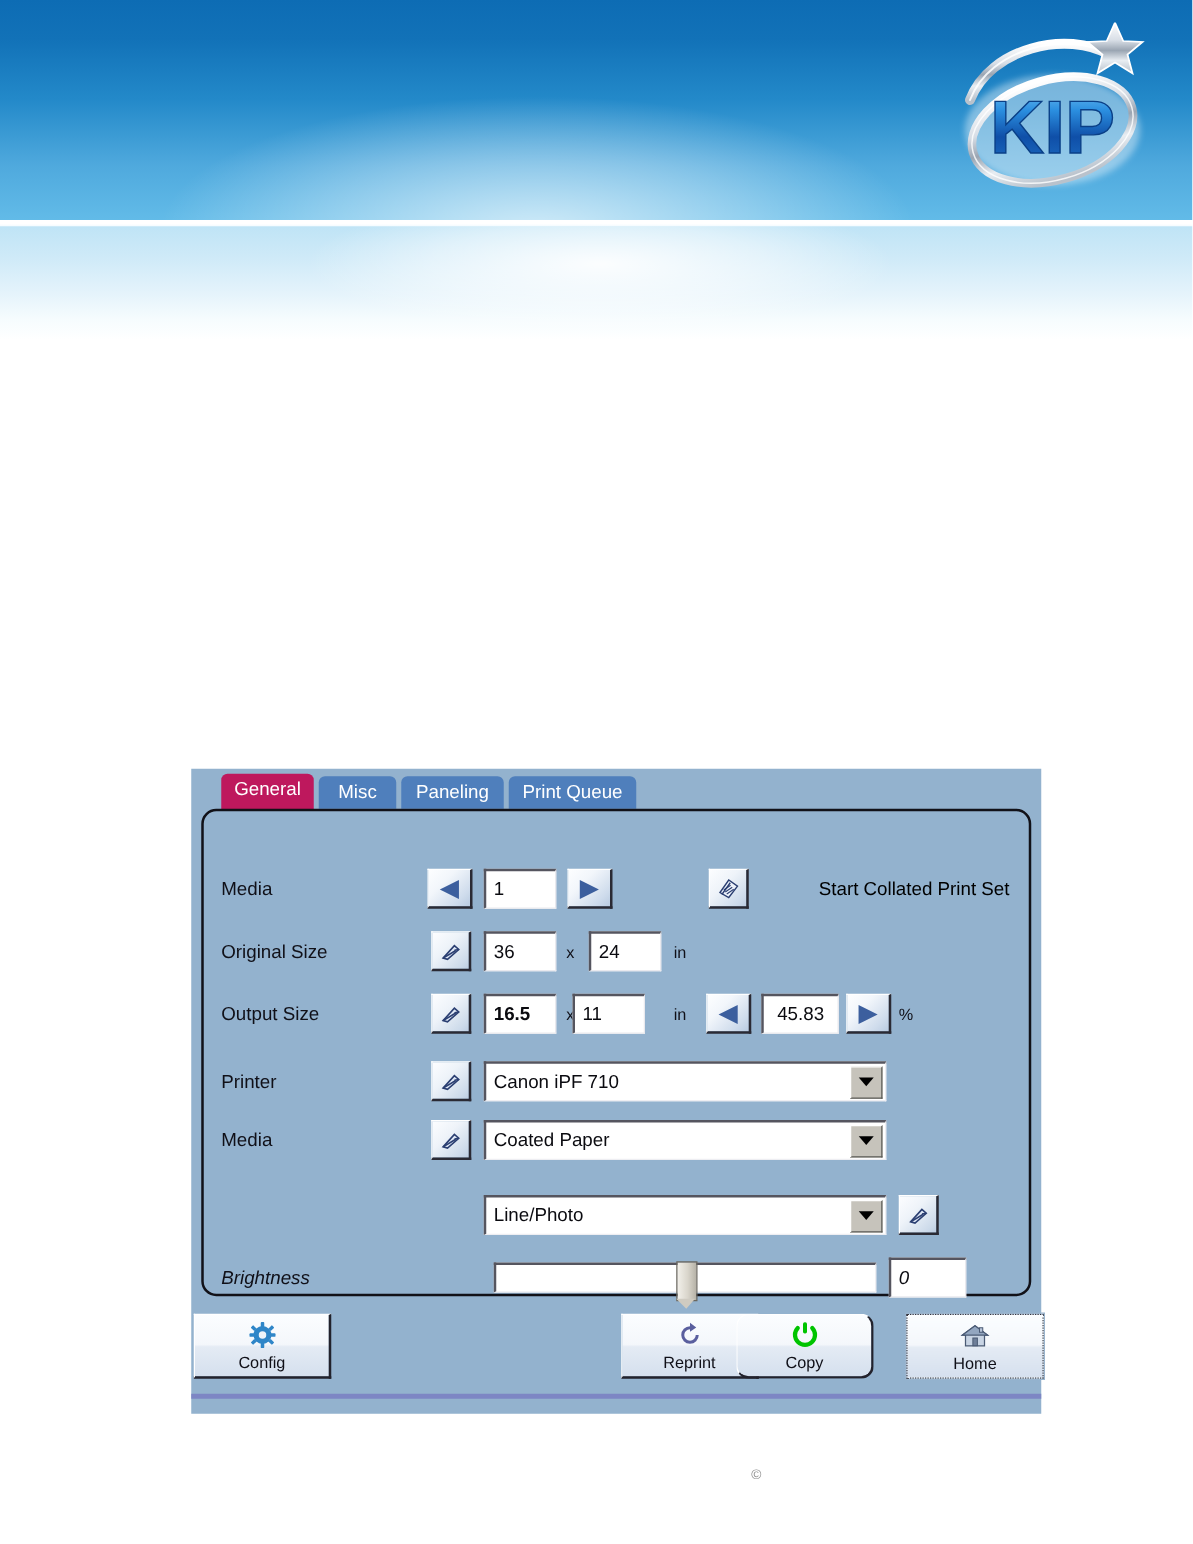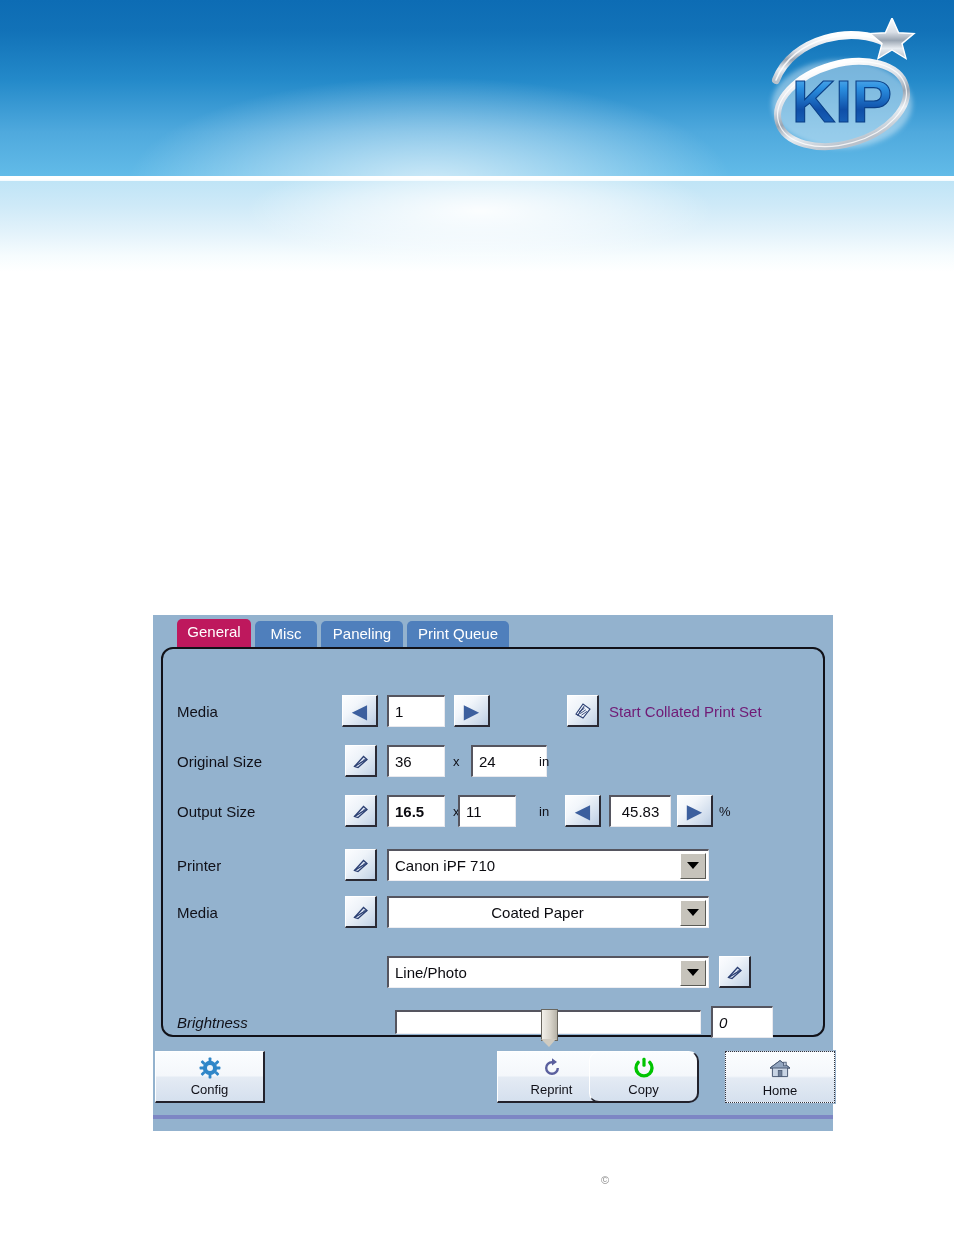--- a/index.html
+++ b/index.html
@@ -188,21 +188,21 @@
     position:absolute;box-sizing:border-box;width:32px;height:32px;
     background:linear-gradient(135deg,#fcfdff 0%,#eef3f9 40%,#ccdaea 85%,#bccde2 100%);
     border-top:1px solid #ffffff;
     border-left:1px solid #ffffff;
     border-right:2px solid #2a2a34;
     border-bottom:2px solid #2a2a34;
     display:flex;align-items:center;justify-content:center;
     cursor:pointer;
   }
 
-  .collabel{position:absolute;font-size:15px;color:#701a75;line-height:34px;white-space:nowrap;}
+  .collabel{position:absolute;font-size:15px;color:#000000;line-height:34px;white-space:nowrap;margin-left:46px;}
 
   #copymark{
     position:absolute;left:601px;top:1174px;font-size:11px;color:#8d8d8d;
   }
 </style>
 </head>
 <body>
 
 <div id="banner">
   <div class="upper"></div>
@@ -304,21 +304,21 @@
         <svg width="20" height="20" viewBox="0 0 20 20">
           <g stroke="#2b3f72" fill="none" stroke-width="1.3">
             <path d="M3.5 15.5 L12.5 5.5 L16 8.6 L7 16.5 Z" fill="#dfe8f6"></path>
             <path d="M3.5 15.5 L13.6 9.4"></path>
             <path d="M12.6 9.2 L16 8.6"></path>
           </g>
         </svg>
       </div>
       <div class="tfield" style="left:210px;top:0px;width:58px;height:32px;">36</div>
       <div class="xmark" style="left:276px;top:0px;">x</div>
-      <div class="tfield" style="left:294px;top:0px;width:76px;height:32px;">24</div>
+      <div class="tfield" style="left:294px;top:0px;width:58px;height:32px;">24</div>
       <div class="unit" style="left:362px;top:0px;">in</div>
     </div>
 
     <div class="row" style="left:14px;top:146px;width:630px;">
       <div class="rowlabel">Output Size</div>
 
       <div class="iconbtn" style="left:168px;top:0px;">
         <svg width="20" height="20" viewBox="0 0 20 20">
           <g stroke="#2b3f72" fill="none" stroke-width="1.3">
             <path d="M3.5 15.5 L12.5 5.5 L16 8.6 L7 16.5 Z" fill="#dfe8f6"></path>
@@ -365,21 +365,21 @@
       <div class="rowlabel">Media</div>
       <div class="iconbtn" style="left:168px;top:0px;">
         <svg width="20" height="20" viewBox="0 0 20 20">
           <g stroke="#2b3f72" fill="none" stroke-width="1.3">
             <path d="M3.5 15.5 L12.5 5.5 L16 8.6 L7 16.5 Z" fill="#dfe8f6"></path>
             <path d="M3.5 15.5 L13.6 9.4"></path>
             <path d="M12.6 9.2 L16 8.6"></path>
           </g>
         </svg>
       </div>
-      <div class="combo" style="left:210px;top:0px;width:322px;text-align:center;">
+      <div class="combo" style="left:210px;top:0px;width:322px;">
         <span class="ctext">Coated Paper</span>
         <span class="cbtn">
           <span class="tri"></span>
         </span>
       </div>
     </div>
 
     <div class="row" style="left:14px;top:307px;width:630px;">
       <div class="combo" style="left:210px;top:0px;width:322px;">
         <span class="ctext">Line/Photo</span>

